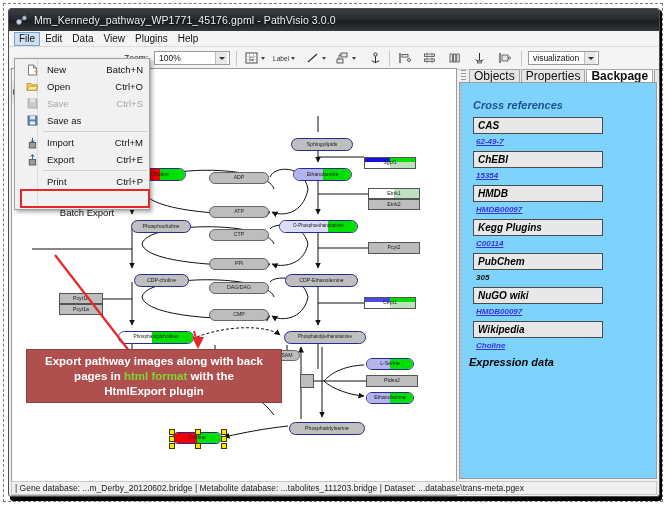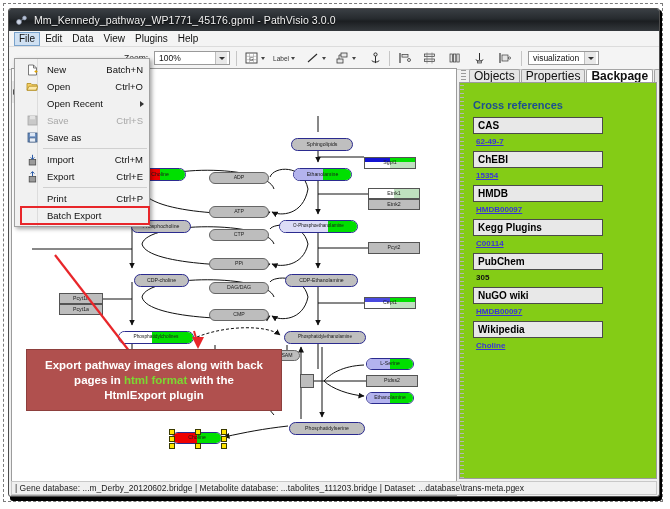--- a/index.html
+++ b/index.html
@@ -56,21 +56,21 @@
   #filemenu .gutter{position:absolute;left:0;top:0;bottom:0;width:22px;background:#f1f1f1;
     border-right:1px solid #dcdcdc;}
   .mrow{position:relative;height:17px;display:flex;align-items:center;font-size:9.5px;color:#111;z-index:2;}
   .mrow .micon{width:22px;height:17px;display:flex;align-items:center;justify-content:center;flex:none;}
   .mrow .mlabel{flex:1;padding-left:4px;white-space:nowrap;}
   .mrow .maccel{padding-right:6px;color:#111;font-size:9.5px;white-space:nowrap;}
   .mrow.disabled .mlabel,.mrow.disabled .maccel{color:#a8a8a8;}
   .mrow .submark{position:absolute;right:5px;width:0;height:0;
     border-top:3px solid transparent;border-bottom:3px solid transparent;border-left:4px solid #333;}
   .msep{height:1px;background:#d0d0d0;margin:2px 2px 2px 22px;position:relative;z-index:2;}
-  .mrow.highlight{outline:2px solid #e8262a;outline-offset:-1px;}
+  .mrow.highlight{outline:2px solid #e8262a;outline-offset:-1px;flex-direction:column;}
 
   
   #body{position:absolute;left:0;top:59px;right:0;bottom:0;}
   #canvaswrap{position:absolute;left:2px;top:0;width:446px;bottom:0;
     background:#ffffff;border:1px solid #9c9c9c;box-sizing:border-box;}
   #canvas{position:absolute;left:0;top:0;right:0;bottom:14px;overflow:hidden;background:#fff;}
   #hscroll{position:absolute;left:0;right:0;bottom:0;height:13px;background:#f0f0f0;
     border-top:1px solid #d4d4d4;display:flex;align-items:center;}
   .sbtn{width:12px;height:12px;display:flex;align-items:center;justify-content:center;font-size:7px;color:#5a5a5a;}
   .sthumb{flex:1;height:10px;margin:0 1px;background:linear-gradient(180deg,#f7f7f7,#dfdfdf);
@@ -81,22 +81,22 @@
     border-right:1px solid #cfcfcf;display:flex;align-items:center;justify-content:center;}
 
   
   #rightwrap{position:absolute;left:450px;right:2px;top:0;bottom:0;}
   #tabsrow{height:14px;display:flex;align-items:flex-end;padding-left:10px;gap:1px;position:relative;}
   .ptab{font-size:12px;color:#111;background:#e6e6e6;border:1px solid #a5a5a5;border-bottom:none;
     padding:1px 4px 1px 4px;line-height:10px;border-radius:2px 2px 0 0;white-space:nowrap;}
   .ptab.sel{background:#ffffff;font-weight:bold;padding-bottom:2px;position:relative;top:1px;}
   .tabs-grip{position:absolute;left:2px;top:2px;width:5px;height:10px;
     background:repeating-linear-gradient(0deg,#9a9a9a 0 1px,transparent 1px 3px);}
-  #panel{position:absolute;left:0;right:0;top:14px;bottom:17px;background:#84cc16;
-    border:1px solid #9c9c9c;box-sizing:border-box;overflow:hidden;}
+  #panel{position:absolute;left:0;right:0;top:14px;bottom:17px;background:#7dd3fc;
+    border:1px solid #9c9c9c;box-sizing:border-box;overflow:hidden;font-style:italic;}
   #panel-inner{position:absolute;left:4px;right:4px;top:2px;bottom:0;overflow:hidden;}
   .panel-grip{position:absolute;left:0;top:0;bottom:0;width:4px;
     background:repeating-linear-gradient(0deg,#b5b5b5 0 1px,transparent 1px 4px);}
   .xref-title{color:#1d4f91;font-weight:bold;font-size:11px;margin:14px 0 6px 9px;}
   .xref-hdr{margin:5px 0 0 9px;width:130px;background:#e8e8e8;border:1px solid #4a4a4a;
     font-weight:bold;font-size:10px;color:#000;padding:2px 4px;box-sizing:border-box;}
   .xref-link{margin:3px 0 3px 12px;font-size:8px;color:#3a33d8;text-decoration:underline;font-weight:bold;}
   .xref-plain{margin:3px 0 3px 12px;font-size:8px;color:#111;font-weight:bold;}
   .expr-title{margin:6px 0 0 5px;font-size:11px;font-weight:bold;color:#000;}
 
@@ -114,21 +114,21 @@
   .gene{border:1.2px solid #545454;background:#bdbdbd;}
   .lbl{position:relative;z-index:3;}
 
   .split2{position:absolute;left:0;top:0;right:0;bottom:0;display:flex;}
   .split2 i{display:block;height:100%;}
 
   
   .handle{position:absolute;width:4px;height:4px;background:#ffe400;border:1px solid #3a3a00;}
 
   
-  #callout{position:absolute;left:14px;top:280px;width:256px;height:62px;background:#b0504e;
+  #callout{position:absolute;left:14px;top:280px;width:256px;height:54px;background:#b0504e;
     border:1px solid #8d3f3d;display:flex;align-items:center;justify-content:center;
     text-align:center;z-index:20;padding:0 6px;box-sizing:border-box;}
   #callout .ctext{color:#ffffff;font-size:11.5px;font-weight:bold;line-height:15px;}
   #callout .chl{color:#7bd832;}
 
   svg.arrow-layer{position:absolute;left:0;top:0;width:100%;height:100%;overflow:visible;pointer-events:none;}
 </style>
 </head>
 <body>
 
@@ -276,25 +276,20 @@
         <span class="micon">
           <svg width="12" height="11" viewBox="0 0 12 11">
             <path d="M1 2.5h4l1 1.2h5v5.5H1z" fill="#f6cf63" stroke="#b08b20" stroke-width=".8"></path>
             <path d="M1 9.2l2-4h9l-2 4z" fill="#fde9a8" stroke="#b08b20" stroke-width=".8"></path>
           </svg>
         </span>
         <span class="mlabel">Open</span>
         <span class="maccel">Ctrl+O</span>
       </div>
 
-      <div class="mrow">
-        <span class="micon"></span>
-        <span class="mlabel">Open Recent</span>
-        <span class="submark"></span>
-      </div>
 
       <div class="mrow disabled">
         <span class="micon">
           <svg width="11" height="11" viewBox="0 0 11 11">
             <rect x="1" y="1" width="9" height="9" fill="#c9c9c9" stroke="#a5a5a5" stroke-width=".8"></rect>
             <rect x="3" y="1" width="5" height="3.3" fill="#e2e2e2"></rect>
           </svg>
         </span>
         <span class="mlabel">Save</span>
         <span class="maccel">Ctrl+S</span>
@@ -658,20 +653,21 @@
 
             <div class="xref-hdr">PubChem</div>
             <div class="xref-plain">305</div>
 
             <div class="xref-hdr">NuGO wiki</div>
             <div class="xref-link">HMDB00097</div>
 
             <div class="xref-hdr">Wikipedia</div>
             <div class="xref-link">Choline</div>
 
+            <div class="expr-title">Expression data</div>
           </div>
         </div>
       </div>
 
       <div id="statusbar">
         <span>| Gene database: ...m_Derby_20120602.bridge | Metabolite database: ...tabolites_111203.bridge | Dataset: ...database\trans-meta.pgex</span>
       </div>
 
     </div>
   </div>

